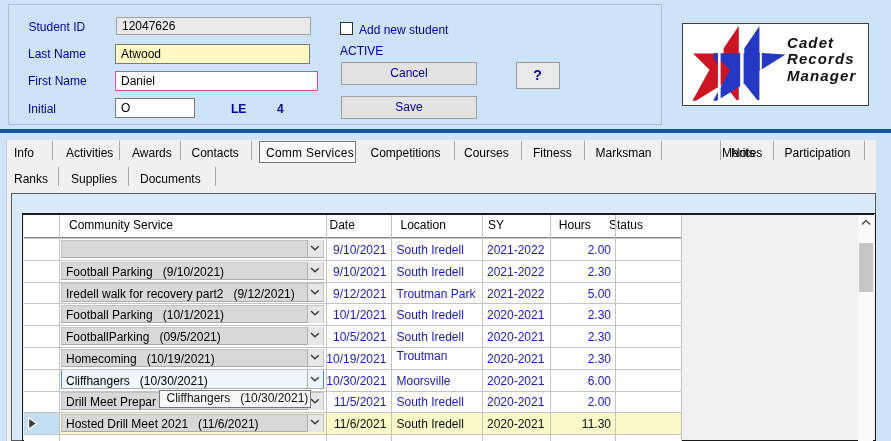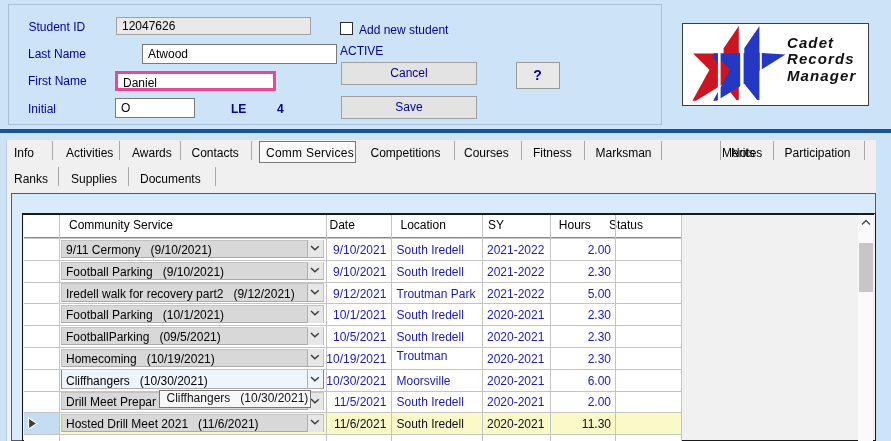--- a/index.html
+++ b/index.html
@@ -7,22 +7,22 @@
 <div id="win">
 
 <div style="position:absolute;left:8px;top:4px;width:652px;height:119px;border:1px solid #aabfd3;"></div>
 
 <div class="nv" style="position:absolute;left:28.5px;top:20px;">Student ID</div>
 <div class="nv" style="position:absolute;left:28px;top:47px;">Last Name</div>
 <div class="nv" style="position:absolute;left:28px;top:74px;">First Name</div>
 <div class="nv" style="position:absolute;left:28px;top:102px;">Initial</div>
 
 <div style="position:absolute;left:116px;top:17px;width:195px;height:18px;background:#e9e9e9;border:1px solid #a2a2a2;box-sizing:border-box;line-height:17px;padding-left:5px;">12047626</div>
-<div style="position:absolute;left:115px;top:44px;width:195px;height:20px;background:#ffffff;border:1px solid #7a7a7a;box-sizing:border-box;line-height:19px;padding-left:5px;margin-left:27px;">Atwood</div>
-<div style="position:absolute;left:115px;top:71px;width:161px;height:20px;background:#fff;border:3px solid #ec4899;box-sizing:border-box;line-height:19px;padding-left:5px;">Daniel</div>
+<div style="position:absolute;left:115px;top:44px;width:195px;height:20px;background:#fef9c3;border:1px solid #7a7a7a;box-sizing:border-box;line-height:19px;padding-left:5px;">Atwood</div>
+<div style="position:absolute;left:115px;top:71px;width:203px;height:20px;background:#fff;border:1px solid #ec4899;box-sizing:border-box;line-height:19px;padding-left:5px;">Daniel</div>
 <div style="position:absolute;left:115px;top:98px;width:80px;height:20px;background:#fff;border:1px solid #7a7a7a;box-sizing:border-box;line-height:19px;padding-left:5px;">O</div>
 <div class="nv" style="position:absolute;left:231px;top:102px;font-weight:bold;">LE</div>
 <div class="nv" style="position:absolute;left:277px;top:102px;font-weight:bold;">4</div>
 
 <div style="position:absolute;left:340px;top:21.6px;width:13px;height:13px;background:#fff;border:1.3px solid #2e2e2e;box-sizing:border-box;"></div>
 <div class="nv" style="position:absolute;left:359px;top:23px;">Add new student</div>
 <div class="nv" style="position:absolute;left:340px;top:44px;">ACTIVE</div>
 
 <div class="nv" style="position:absolute;left:341px;top:62px;width:136px;height:23px;background:#e3e3e3;border:1px solid #9f9f9f;box-sizing:border-box;text-align:center;line-height:21px;">Cancel</div>
 <div class="nv" style="position:absolute;left:515.5px;top:62px;width:44px;height:27px;background:#e8e8e8;border:1px solid #9a9a9a;box-sizing:border-box;text-align:center;line-height:25px;font-weight:bold;font-size:14px;">?</div>
@@ -89,21 +89,20 @@
 <div style="position:absolute;left:329.5px;top:217.7px;">Date</div>
 <div style="position:absolute;left:400.5px;top:217.7px;">Location</div>
 <div style="position:absolute;left:488px;top:217.7px;">SY</div>
 <div style="position:absolute;left:558.8px;top:217.7px;">Hours</div>
 <div style="position:absolute;left:609px;top:217.7px;">Status</div>
 <div style="position:absolute;left:60.5px;top:239.8px;width:263.5px;height:18.2px;background:#d8d8d8;border:1px solid #c2c2c2;border-bottom-color:#ababab;box-sizing:border-box;"></div>
 <div style="position:absolute;left:306.7px;top:240.3px;width:16.3px;height:17.2px;background:#e7e7e7;border-left:1px solid #b0b0b0;box-sizing:border-box;"></div>
 <svg style="position:absolute;left:309.5px;top:245.0px;" width="10" height="6" viewBox="0 0 10 6">
       <polyline points="1,1 4.9,4.8 8.8,1.2" fill="none" stroke="#3a3a3a" stroke-width="1.4"></polyline>
     </svg>
-<div style="position:absolute;left:66px;top:242.9px;color:#000;white-space:pre;">9/11 Cermony   (9/10/2021)</div>
 <div style="position:absolute;left:286.4px;top:242.9px;width:100px;text-align:right;color:#1a1ab8;">9/10/2021</div>
 <div style="position:absolute;left:396.5px;top:242.9px;color:#1a1ab8;">South Iredell</div>
 <div style="position:absolute;left:487px;top:242.9px;color:#1a1ab8;">2021-2022</div>
 <div style="position:absolute;left:511px;top:242.9px;width:100px;text-align:right;color:#1a1ab8;">2.00</div>
 <div style="position:absolute;left:60.5px;top:261.6px;width:263.5px;height:18.2px;background:#d8d8d8;border:1px solid #c2c2c2;border-bottom-color:#ababab;box-sizing:border-box;"></div>
 <div style="position:absolute;left:306.7px;top:262.1px;width:16.3px;height:17.2px;background:#e7e7e7;border-left:1px solid #b0b0b0;box-sizing:border-box;"></div>
 <svg style="position:absolute;left:309.5px;top:266.8px;" width="10" height="6" viewBox="0 0 10 6">
       <polyline points="1,1 4.9,4.8 8.8,1.2" fill="none" stroke="#3a3a3a" stroke-width="1.4"></polyline>
     </svg>
 <div style="position:absolute;left:66px;top:264.7px;color:#000;white-space:pre;text-align:right;">Football Parking   (9/10/2021)</div>

